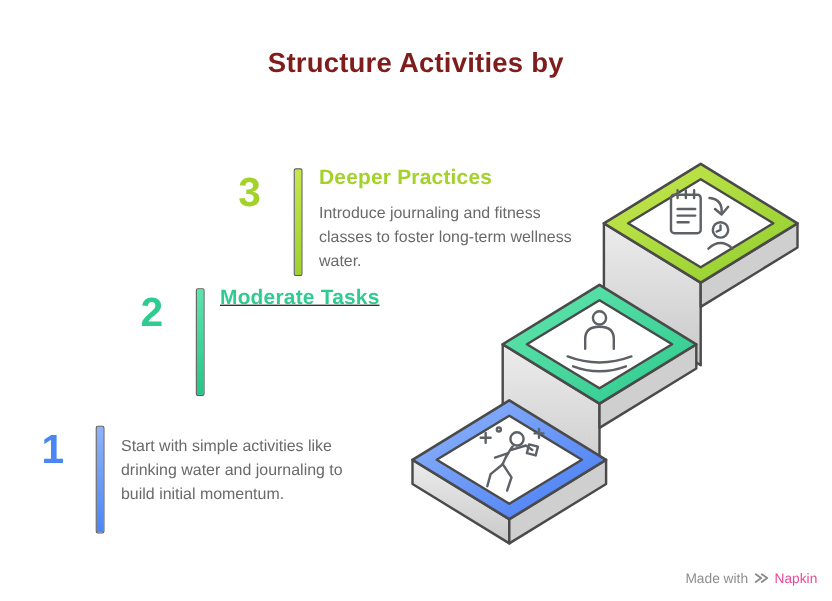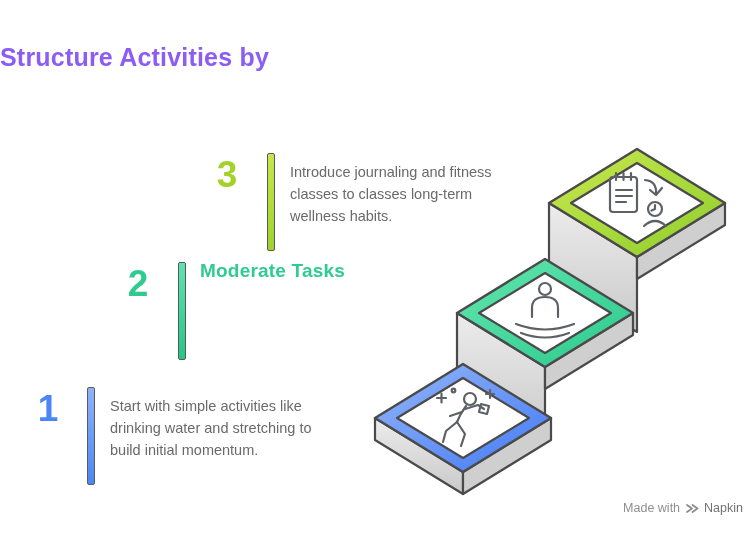--- a/index.html
+++ b/index.html
@@ -1,22 +1,22 @@
 <!DOCTYPE html>
 <html><head>
 <meta charset="utf-8">
 <style>
   html,body{margin:0;padding:0;background:#ffffff;}
   .canvas{
     position:relative;width:756px;height:546px;background:#ffffff;overflow:hidden;
     font-family:"Liberation Sans","DejaVu Sans",sans-serif;
   }
   .page-title{
-    position:absolute;top:42px;left:0;width:756px;text-align:left;
-    font-size:25px;line-height:30px;font-weight:700;color:#8b5cf6;letter-spacing:.2px;
+    position:absolute;top:42px;left:0;width:756px;text-align:center;
+    font-size:25px;line-height:30px;font-weight:700;color:#7f1d1d;letter-spacing:.2px;
   }
   .step-num{
     position:absolute;width:34px;text-align:center;
     font-size:37px;line-height:1;font-weight:700;
   }
   .step-bar{
     position:absolute;width:6px;height:96px;border:1px solid #5a5a5a;border-radius:2px;
   }
   .step-text{position:absolute;}
   .step-heading{font-size:19px;line-height:22px;font-weight:700;letter-spacing:.2px;}
@@ -24,52 +24,53 @@
     margin-top:10px;font-size:14.5px;line-height:22px;color:#6a6a6a;width:235px;
   }
   .c-blue{color:#4a86f6;}
   .c-teal{color:#2fcb90;}
   .c-lime{color:#a3d32b;}
   .bar-blue{background:linear-gradient(180deg,#8fb2f9,#4a86f6);}
   .bar-teal{background:linear-gradient(180deg,#5fe3af,#27c488);}
   .bar-lime{background:linear-gradient(180deg,#c7e64d,#9ed22d;);background:linear-gradient(180deg,#c7e64d,#9ed22d);}
   .stairs{position:absolute;left:350px;top:130px;width:406px;height:400px;}
   .footer{
-    position:absolute;right:13px;bottom:31px;display:flex;align-items:center;gap:5px;
+    position:absolute;right:13px;bottom:13px;display:flex;align-items:flex-start;gap:5px;
     font-size:12.5px;color:#8f8f8f;cursor:pointer;
   }
-  .footer .brand{color:#737373;}
+  .footer .brand{color:#ec4899;}
   .napkin-logo{display:inline-block;}
   .icon-stroke{fill:none;stroke:#5d6165;stroke-width:2.2;stroke-linecap:round;stroke-linejoin:round;}
 </style>
 </head>
 <body>
 
 <div class="canvas">
 
   <div class="page-title">
     <div>Structure Activities by</div>
   </div>
 
   <div class="step-num c-lime" style="left:210px;top:156px;">3</div>
   <div class="step-bar bar-lime" style="left:267px;top:153px;"></div>
   <div class="step-text" style="left:290px;top:151px;">
-    <div class="step-desc">Introduce journaling and fitness classes to classes long-term wellness habits.</div>
+    <div class="step-heading c-lime">Deeper Practices</div>
+    <div class="step-desc">Introduce journaling and fitness classes to foster long-term wellness water.</div>
   </div>
 
   <div class="step-num c-teal" style="left:121px;top:265px;">2</div>
   <div class="step-bar bar-teal" style="left:178px;top:262px;"></div>
-  <div class="step-text" style="left:200px;top:260px;">
+  <div class="step-text" style="left:200px;top:260px;text-decoration:underline;">
     <div class="step-heading c-teal">Moderate Tasks</div>
   </div>
 
   <div class="step-num c-blue" style="left:31px;top:390px;">1</div>
   <div class="step-bar bar-blue" style="left:87px;top:387px;"></div>
   <div class="step-text" style="left:110px;top:385px;">
-    <div class="step-desc">Start with simple activities like drinking water and stretching to build initial momentum.</div>
+    <div class="step-desc">Start with simple activities like drinking water and journaling to build initial momentum.</div>
   </div>
 
   <svg class="stairs" viewBox="350 130 406 400">
     <defs>
       <linearGradient id="gLime" x1="0" y1="0" x2="1" y2="1">
         <stop offset="0" stop-color="#c9e84e"></stop>
           <stop offset="1" stop-color="#8ecd2d"></stop>
       </linearGradient>
       <linearGradient id="gTeal" x1="0" y1="0" x2="1" y2="1">
         <stop offset="0" stop-color="#63e6b0"></stop>

